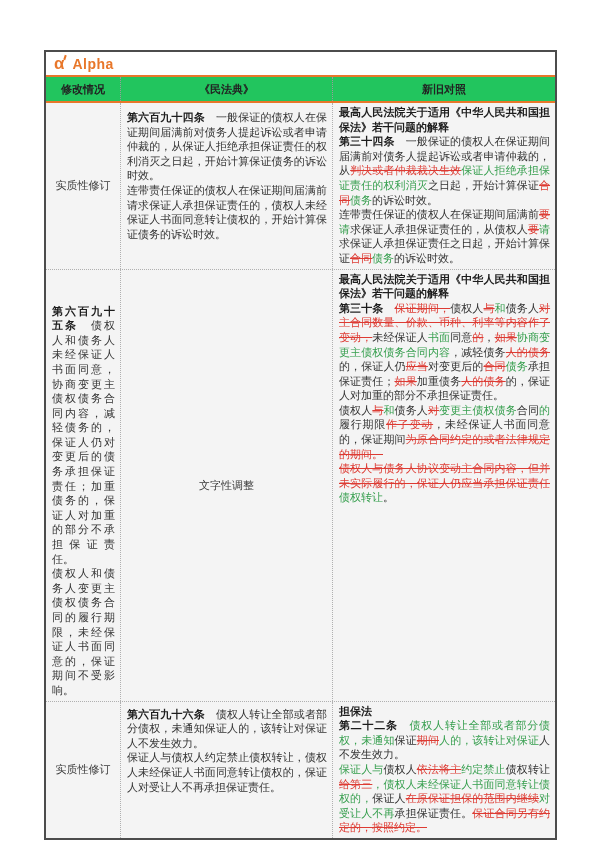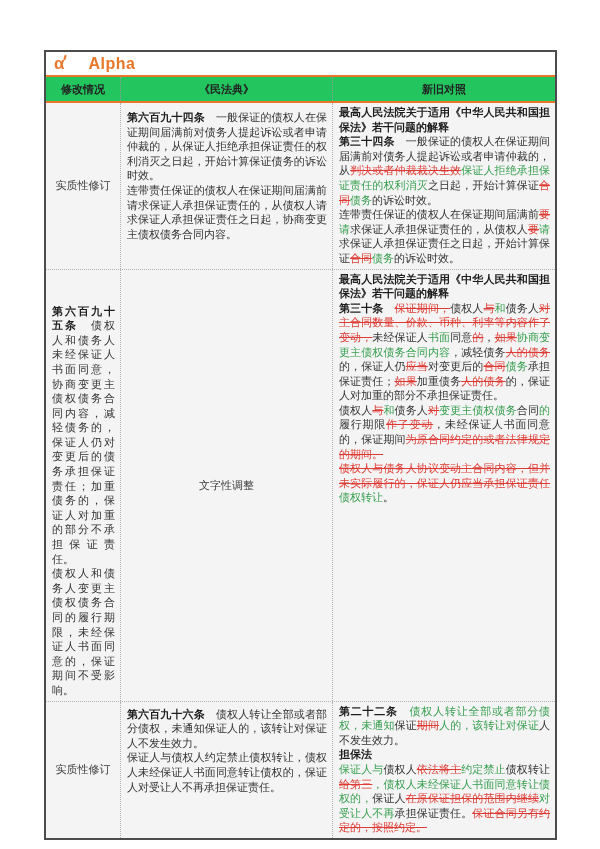--- a/index.html
+++ b/index.html
@@ -10,21 +10,21 @@
     border:2px solid #4c4c4c; background:#f4f4f4;
   }
   
   .titlebar {
     height:25px; background:#ffffff; border-bottom:2px solid #e8772a;
     display:flex; align-items:center; padding-left:8px;
   }
   .logo { display:flex; align-items:baseline; color:#e8772a; }
   .logo-glyph { font-size:17px; font-weight:bold; position:relative; line-height:1; }
   .logo-tick { position:absolute; width:2px; height:5px; background:#e8772a; right:-2px; top:0; transform:rotate(18deg); }
-  .logo-name { font-size:16px; font-weight:bold; margin-left:24px; letter-spacing:0.5px; }
+  .logo-name { font-size:14px; font-weight:bold; margin-left:8px; letter-spacing:0.5px; }
   
   .head-row { display:grid; grid-template-columns:74px 212px 1fr; background:#22c55e; border-bottom:2px solid #e8772a; }
   .head-cell {
     font-size:11px; font-weight:bold; color:#222; text-align:center;
     padding:5px 2px 4px 2px;
   }
   .head-cell + .head-cell { border-left:1px dotted #9a9a9a; }
   
   .body-row { display:grid; grid-template-columns:74px 212px 1fr; }
   .body-row + .body-row { border-top:1px dotted #b0b0b0; }
@@ -59,21 +59,21 @@
     <div class="head-row">
       <div class="head-cell">修改情况</div>
       <div class="head-cell">《民法典》</div>
       <div class="head-cell">新旧对照</div>
     </div>
 
     <div class="body-row row-1">
       <div class="cell status-cell">实质性修订</div>
       <div class="cell text-cell" style="padding-top:7px;">
           <div class="para"><span class="r-b">第六百九十四条</span><span class="r-n">　一般保证的债权人在保证期间届满前对债务人提起诉讼或者申请仲裁的，从保证人拒绝承担保证责任的权利消灭之日起，开始计算保证债务的诉讼时效。</span></div>
-          <div class="para"><span class="r-n">连带责任保证的债权人在保证期间届满前请求保证人承担保证责任的，从债权人请求保证人承担保证责任之日起，协商变更主债权债务合同内容。</span></div>
+          <div class="para"><span class="r-n">连带责任保证的债权人在保证期间届满前请求保证人承担保证责任的，债权人未经保证人书面同意转让债权的，开始计算保证债务的诉讼时效。</span></div>
         </div>
       <div class="cell text-cell">
           <div class="para"><span class="r-b">最高人民法院关于适用《中华人民共和国担保法》若干问题的解释</span></div>
           <div class="para"><span class="r-b">第三十四条</span><span class="r-n">　一般保证的债权人在保证期间届满前对债务人提起诉讼或者申请仲裁的，从</span><span class="r-r">判决或者仲裁裁决生效</span><span class="r-g">保证人拒绝承担保证责任的权利消灭</span><span class="r-n">之日起，开始计算保证</span><span class="r-r">合同</span><span class="r-g">债务</span><span class="r-n">的诉讼时效。</span></div>
           <div class="para"><span class="r-n">连带责任保证的债权人在保证期间届满前</span><span class="r-r">要</span><span class="r-g">请</span><span class="r-n">求保证人承担保证责任的，从债权人</span><span class="r-r">要</span><span class="r-g">请</span><span class="r-n">求保证人承担保证责任之日起，开始计算保证</span><span class="r-r">合同</span><span class="r-g">债务</span><span class="r-n">的诉讼时效。</span></div>
         </div>
     </div>
 
     <div class="body-row row-2">
       <div class="cell text-cell cell-pad-extra">
@@ -89,20 +89,20 @@
         </div>
     </div>
 
     <div class="body-row row-3">
       <div class="cell status-cell">实质性修订</div>
       <div class="cell text-cell" style="padding-top:5px;">
           <div class="para"><span class="r-b">第六百九十六条</span><span class="r-n">　债权人转让全部或者部分债权，未通知保证人的，该转让对保证人不发生效力。</span></div>
           <div class="para"><span class="r-n">保证人与债权人约定禁止债权转让，债权人未经保证人书面同意转让债权的，保证人对受让人不再承担保证责任。</span></div>
         </div>
       <div class="cell text-cell">
+          <div class="para"><span class="r-b">担保法</span></div>
           <div class="para"><span class="r-b">第二十二条</span><span class="r-n">　</span><span class="r-g">债权人转让全部或者部分债权，未通知</span><span class="r-n">保证</span><span class="r-r">期间</span><span class="r-g">人的，该转让对保证</span><span class="r-n">人不发生效力。</span></div>
-          <div class="para"><span class="r-b">担保法</span></div>
           <div class="para"><span class="r-g">保证人与</span><span class="r-n">债权人</span><span class="r-r">依法将主</span><span class="r-g">约定禁止</span><span class="r-n">债权转让</span><span class="r-r">给第三</span><span class="r-g">，债权人未经保证人书面同意转让债权的，</span><span class="r-n">保证人</span><span class="r-r">在原保证担保的范围内继续</span><span class="r-g">对受让人不再</span><span class="r-n">承担保证责任。</span><span class="r-r">保证合同另有约定的，按照约定。</span></div>
         </div>
     </div>
 
   </div>
 </div>
 
 </body></html>

